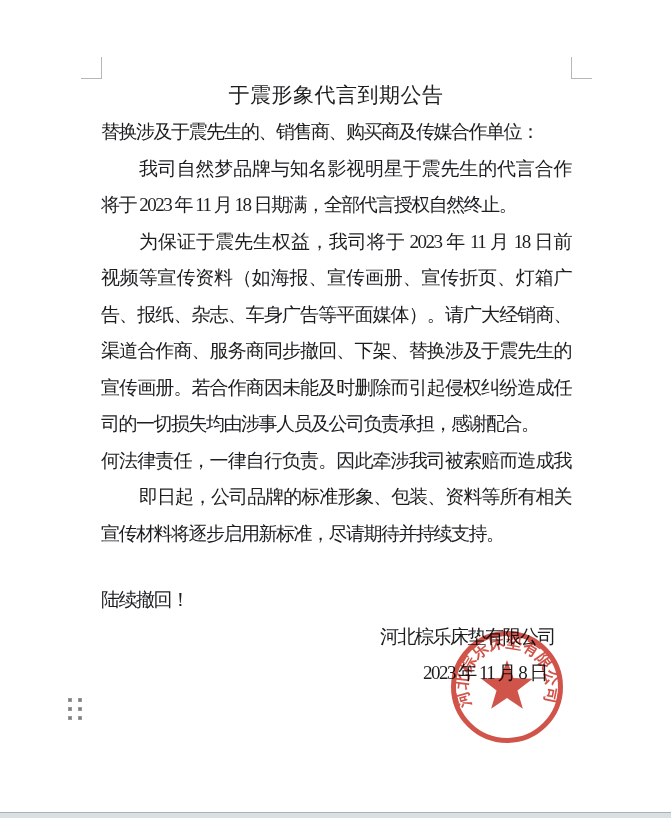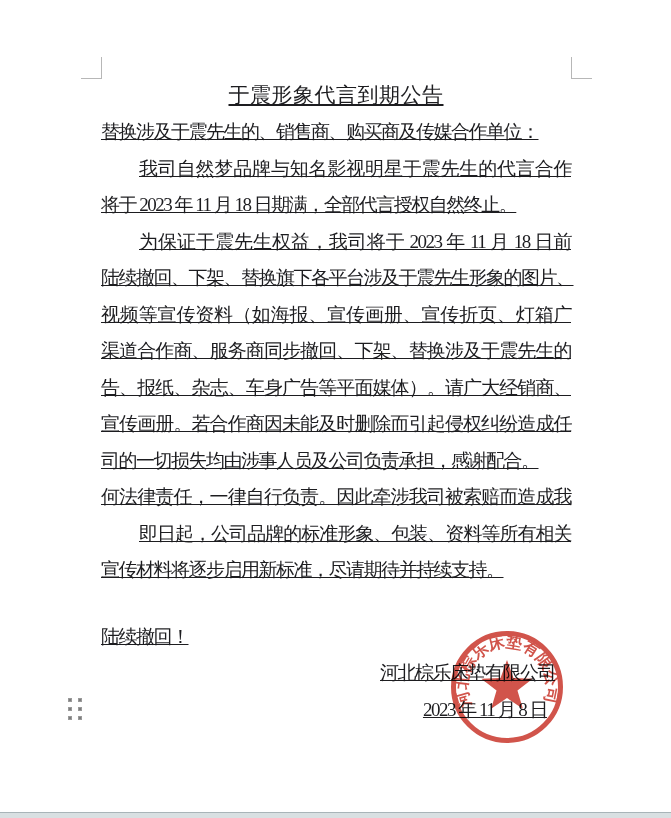--- a/index.html
+++ b/index.html
@@ -3,21 +3,21 @@
 <meta charset="utf-8">
 <style>
   html,body{margin:0;padding:0;background:#fff;}
   .screen{
     position:relative;width:671px;height:818px;background:#ffffff;overflow:hidden;
     font-family:"Liberation Serif","DejaVu Serif",serif;color:#1d1d20;
   }
   .content{position:absolute;left:101px;top:77px;width:470px;}
   .line{
     box-sizing:border-box;height:36.5px;line-height:36.5px;
-    font-size:19px;letter-spacing:-1.5px;white-space:nowrap;text-decoration:underline;
+    font-size:19px;letter-spacing:-1.5px;white-space:nowrap;
   }
   .title-line{font-size:21px;height:37px;line-height:37px;text-align:center;letter-spacing:0.5px;}
   .j{text-align:justify;text-align-last:justify;}
   .in{padding-left:38px;}
   .spacer{height:30px;}
   .sig{text-align:right;}
   .sig-company{padding-right:16px;}
   .sig-date{padding-right:24px;}
   
   .crop{position:absolute;width:20px;height:21px;}
@@ -39,24 +39,23 @@
 
   <div class="crop crop-tl"></div>
   <div class="crop crop-tr"></div>
 
   <div class="content">
     <div class="line title-line">于震形象代言到期公告</div>
     <div class="line">替换涉及于震先生的、销售商、购买商及传媒合作单位：</div>
     <div class="line j in">我司自然梦品牌与知名影视明星于震先生的代言合作</div>
     <div class="line">将于 2023 年 11 月 18 日期满，全部代言授权自然终止。</div>
     <div class="line j in">为保证于震先生权益，我司将于 2023 年 11 月 18 日前</div>
-    <div class="line j">陆续撤回、下架、替换旗下各平台涉及于震先生形象的图片、</div>
     <div class="line j">视频等宣传资料（如海报、宣传画册、宣传折页、灯箱广</div>
+    <div class="line j">告、报纸、杂志、车身广告等平面媒体）。请广大经销商、</div>
     <div class="line j">渠道合作商、服务商同步撤回、下架、替换涉及于震先生的</div>
-    <div class="line j">告、报纸、杂志、车身广告等平面媒体）。请广大经销商、</div>
     <div class="line j">宣传画册。若合作商因未能及时删除而引起侵权纠纷造成任</div>
     <div class="line">司的一切损失均由涉事人员及公司负责承担，感谢配合。</div>
     <div class="line j">何法律责任，一律自行负责。因此牵涉我司被索赔而造成我</div>
     <div class="line j in">即日起，公司品牌的标准形象、包装、资料等所有相关</div>
     <div class="line">宣传材料将逐步启用新标准，尽请期待并持续支持。</div>
     <div class="spacer"></div>
     <div class="line">陆续撤回！</div>
     <div class="line sig sig-company">河北棕乐床垫有限公司</div>
     <div class="line sig sig-date">2023 年 11 月 8 日</div>
   </div>

